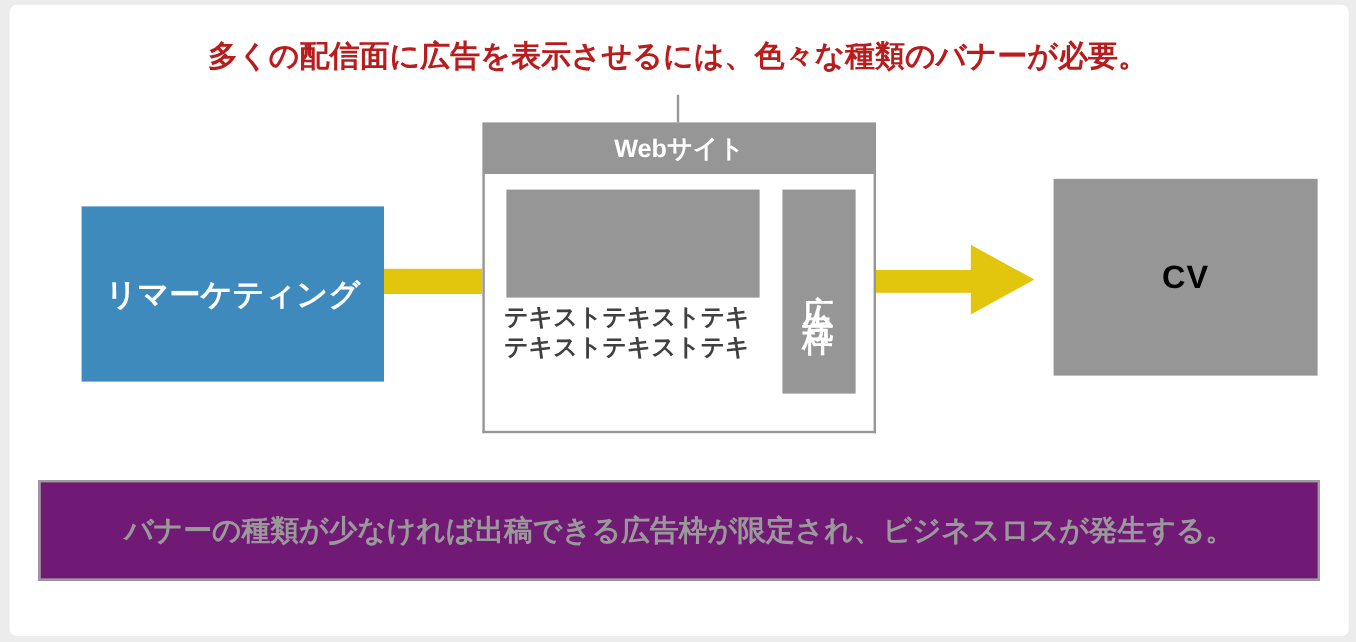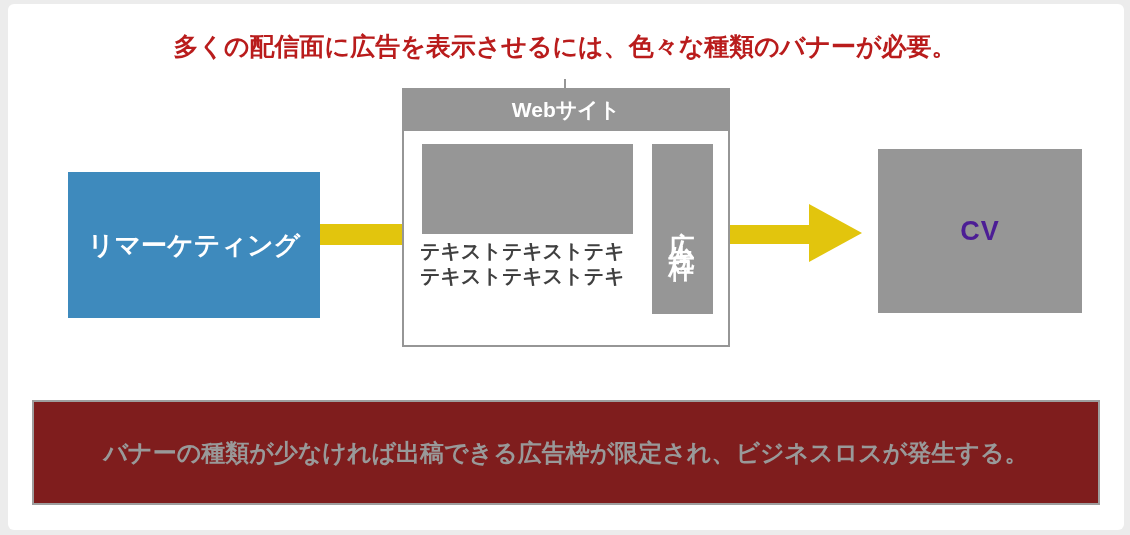--- a/index.html
+++ b/index.html
@@ -34,21 +34,21 @@
     display: flex; align-items: center; justify-content: center;
     color: #ffffff; font-size: 26px; font-weight: bold;
   }
 
   .arrow1-bar {
     left: 320px; top: 224px; width: 82px; height: 21px;
     background: #e2c50d;
   }
 
   .website-box {
-    left: 402px; top: 88px; width: 328px; height: 259px;
+    left: 402px; top: 102px; width: 328px; height: 259px;
     display: flex; flex-direction: column;
   }
   .website-header {
     height: 43px; background: #969696;
     display: flex; align-items: center; justify-content: center;
     color: #ffffff; font-size: 21px; font-weight: bold;
     flex: 0 0 auto;
   }
   .website-body {
     flex: 1 1 auto; background: #ffffff;
@@ -79,29 +79,29 @@
     background: #e2c50d;
   }
   .arrow2-head {
     left: 79px; top: 0; width: 0; height: 0;
     border-left: 53px solid #e2c50d;
     border-top: 29.5px solid transparent;
     border-bottom: 29.5px solid transparent;
   }
 
   .cv-box {
-    left: 878px; top: 149px; width: 204px; height: 164px;
+    left: 878px; top: 149px; width: 220px; height: 164px;
     background: #969696;
     display: flex; align-items: center; justify-content: center;
-    color: #4c1d95; font-size: 27px; font-weight: bold; letter-spacing: 1px;
+    color: #000000; font-size: 27px; font-weight: bold; letter-spacing: 1px;
   }
 
   .conclusion-box {
-    left: 32px; top: 400px; width: 1068px; height: 105px;
-    background: #7f1d1d; border: 2px solid #9e9e9e;
+    left: 32px; top: 400px; width: 1068px; height: 84px;
+    background: #701a75; border: 2px solid #9e9e9e;
     display: flex; align-items: center; justify-content: center;
   }
   .conclusion-text {
     font-size: 24px; font-weight: bold; color: #999999;
     white-space: nowrap;
   }
 </style>
 </head>
 <body>
 

